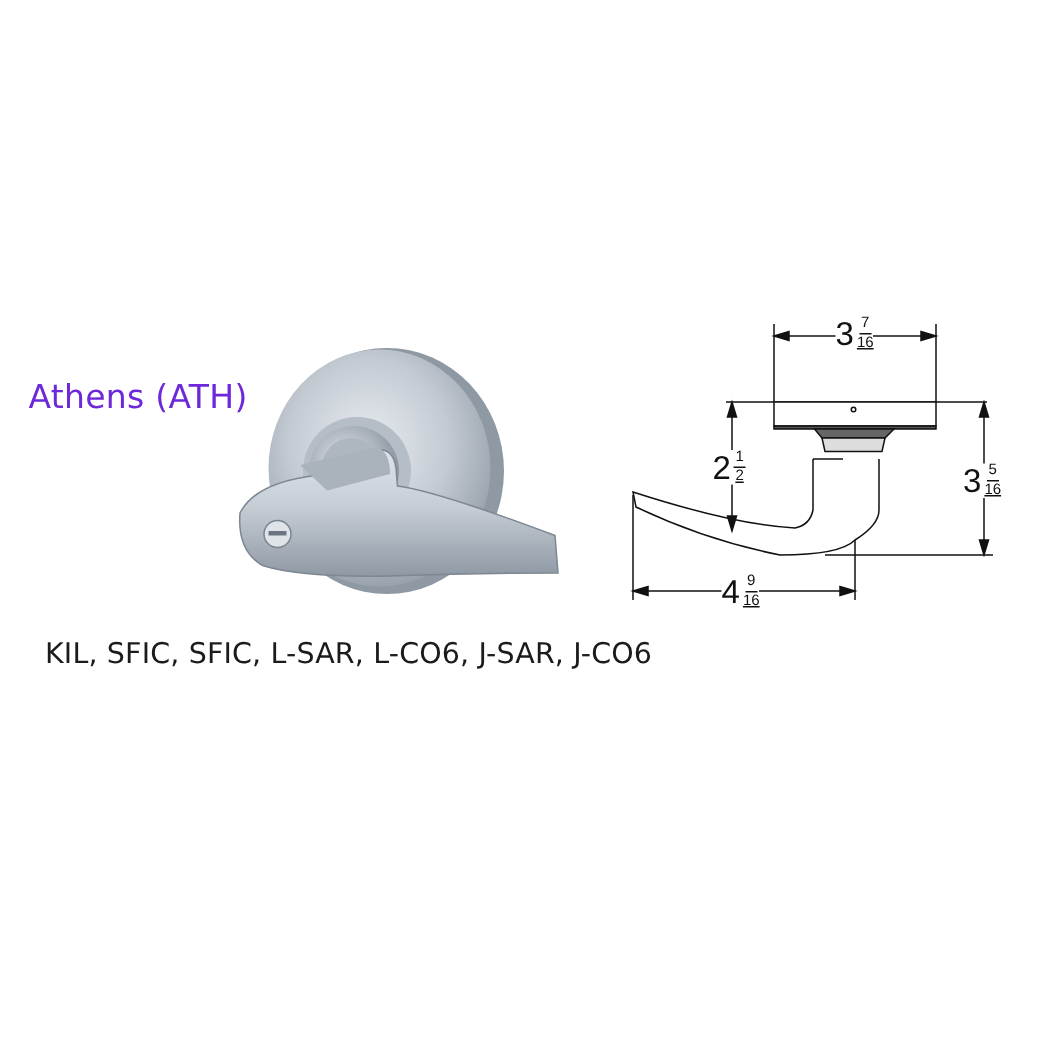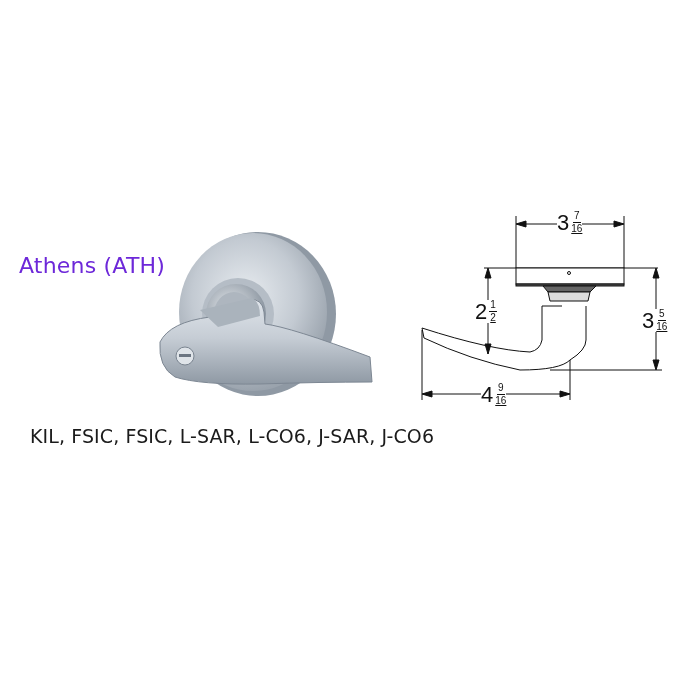--- a/index.html
+++ b/index.html
@@ -108,14 +108,14 @@
 </div>
 <div class="dim" style="left:481px; top:383px;">
   <span class="whole">4</span>
   <span class="frac">
       <span class="num">9</span>
       <span class="den">16</span>
     </span>
 </div>
 
 <div class="cores-row">
-  <div class="cores-list">KIL, FSIC, FSIC, L-SAR, L-CO6, J-SAR, J-CO6</div>
+  <div class="cores-list">KIL, SFIC, SFIC, L-SAR, L-CO6, J-SAR, J-CO6</div>
 </div>
 
 </body></html>

